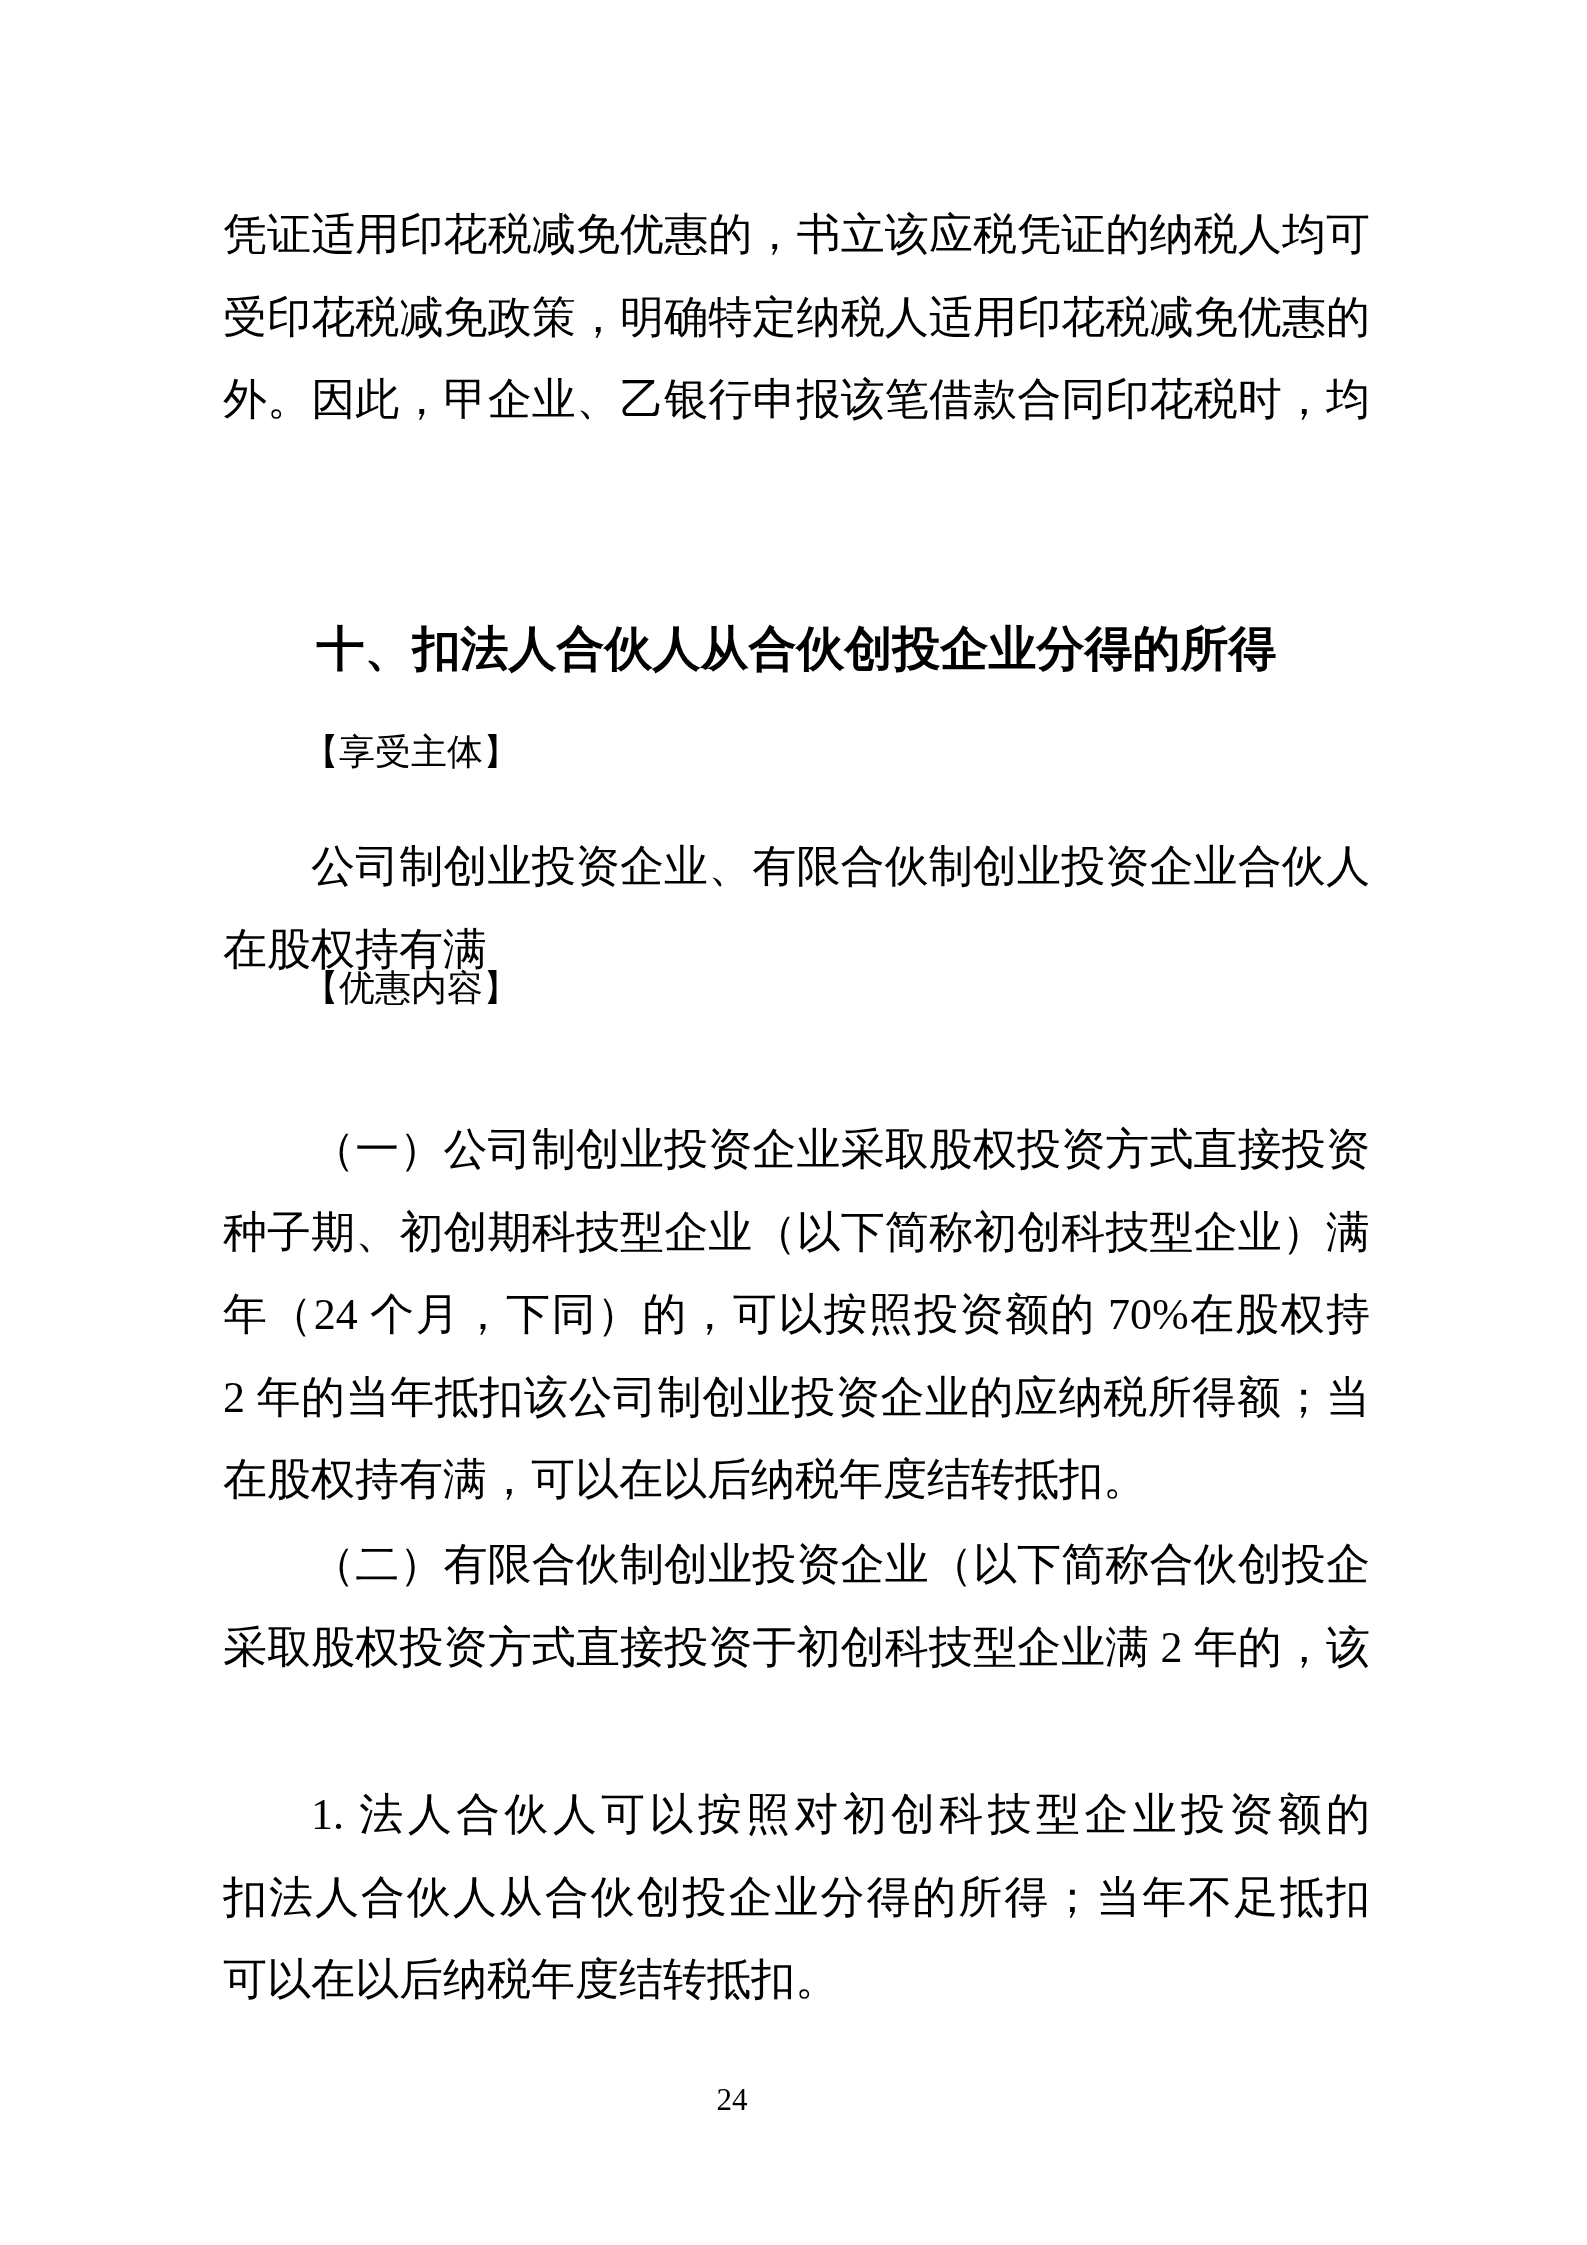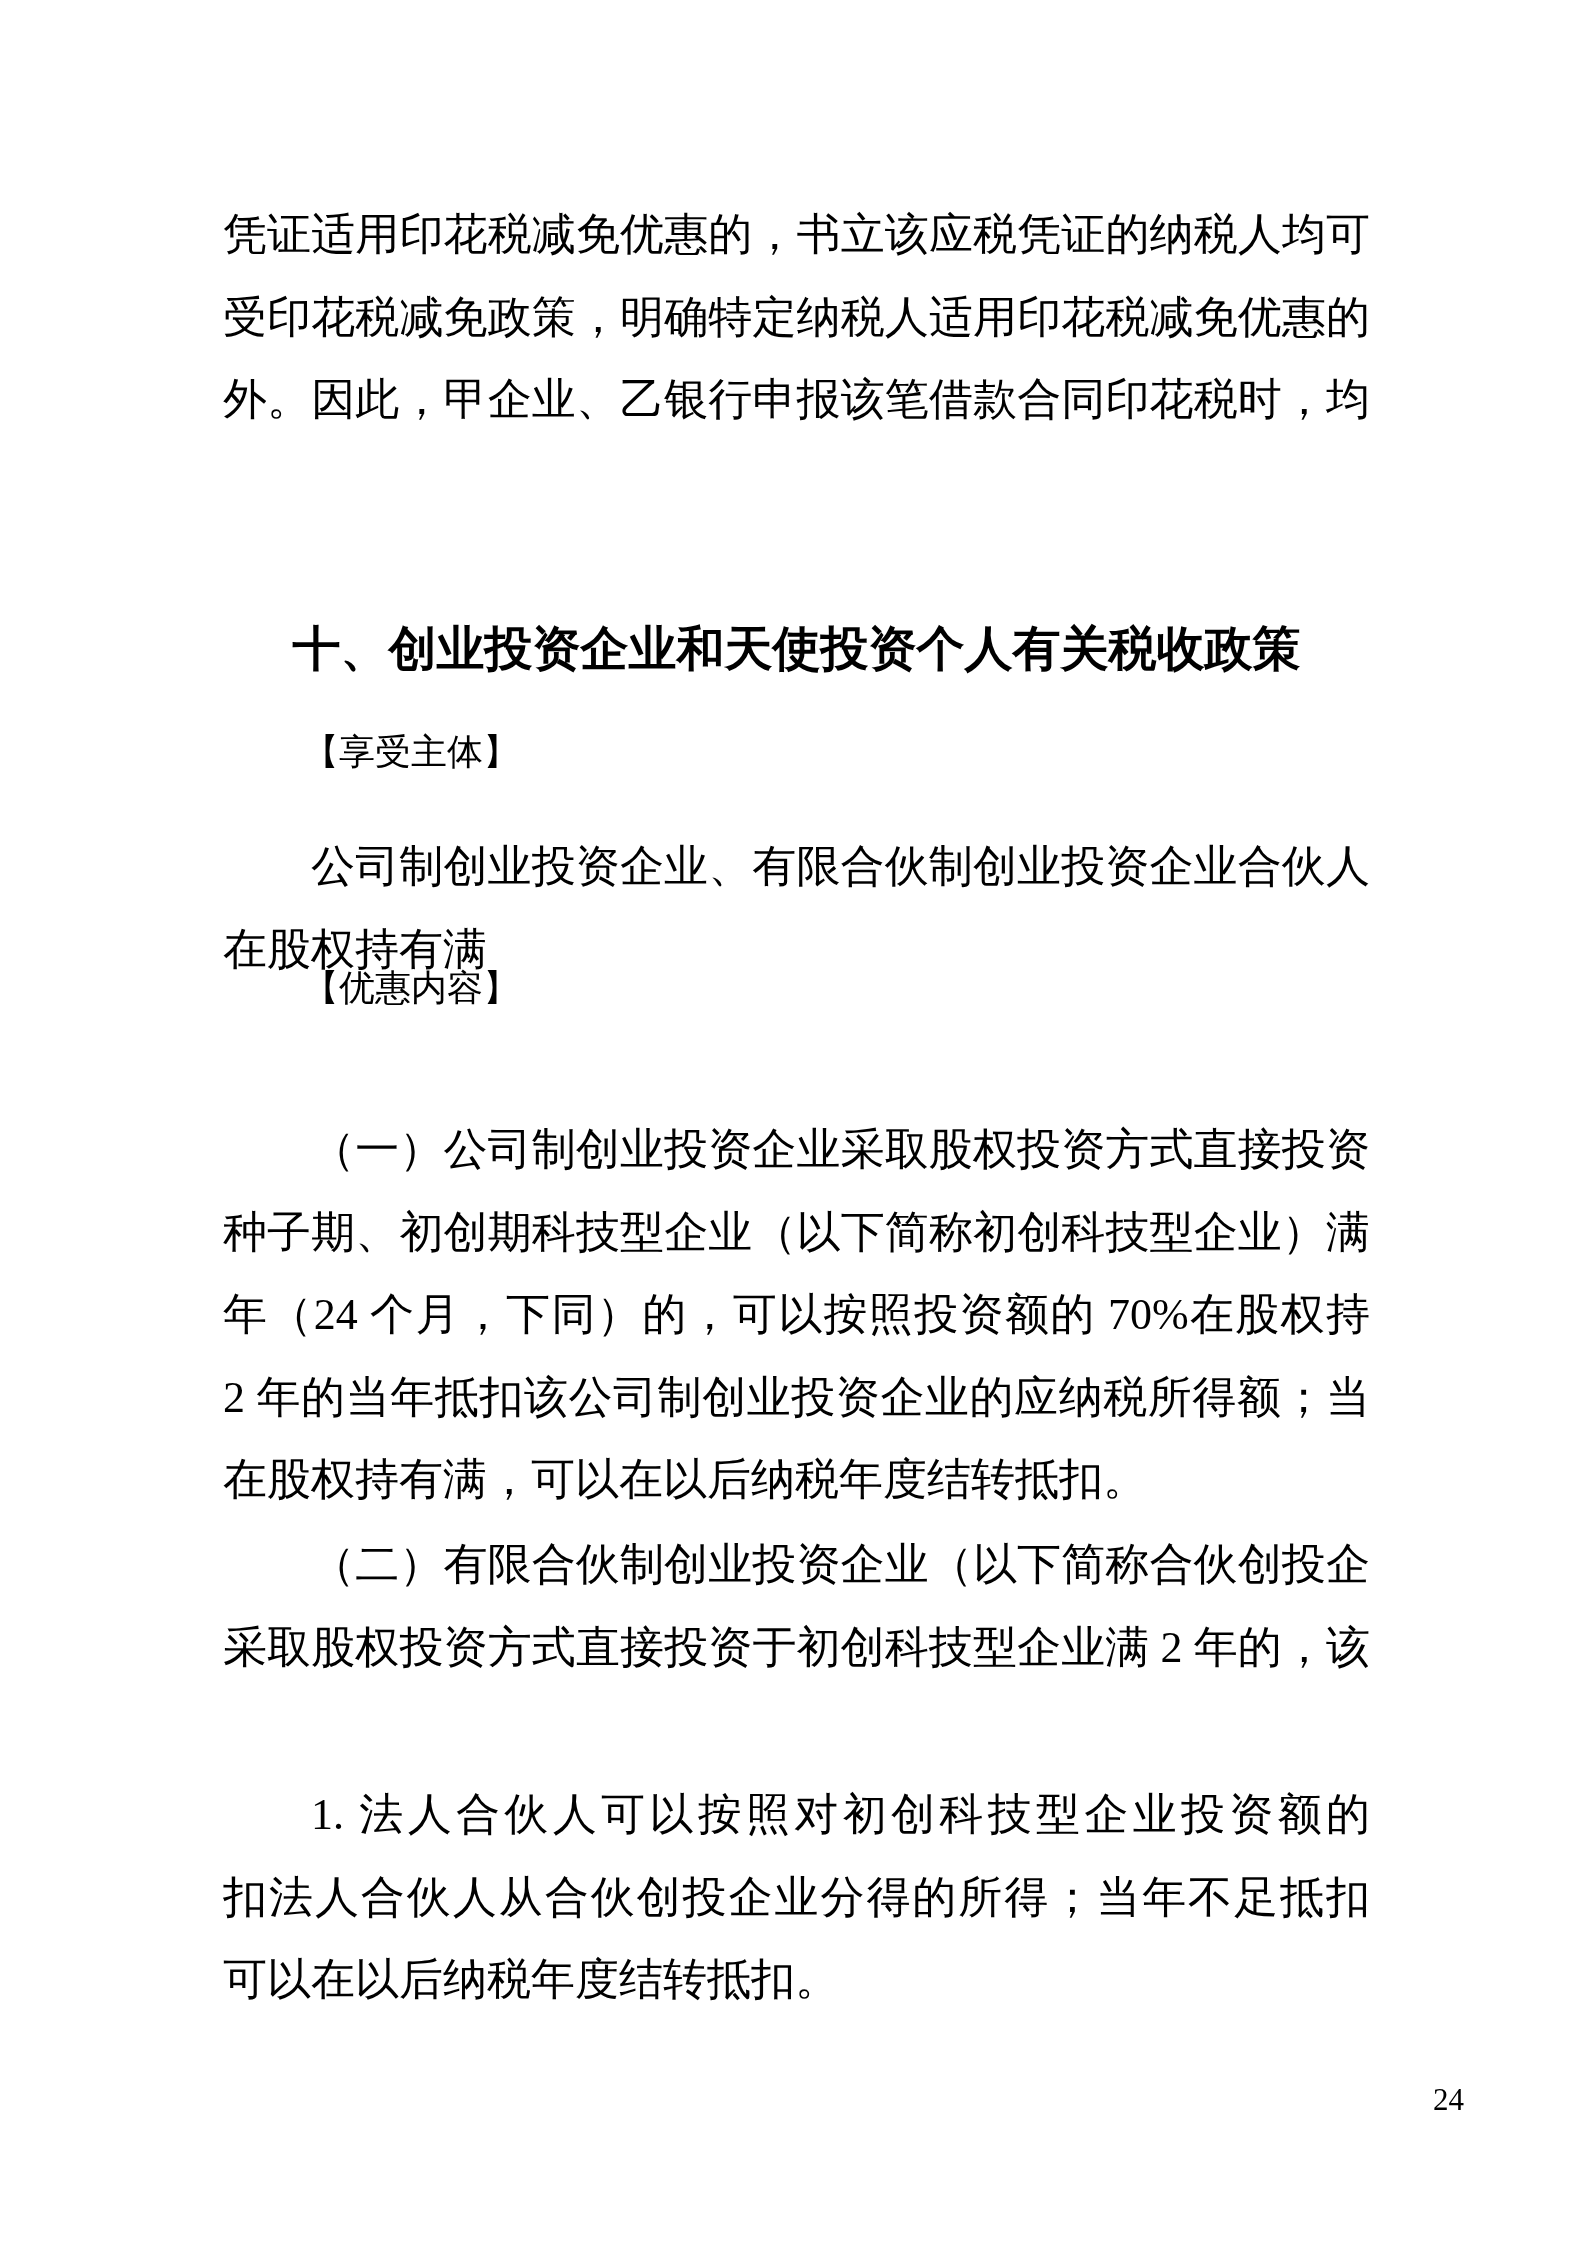--- a/index.html
+++ b/index.html
@@ -49,38 +49,38 @@
     font-size: 36px;
     line-height: 60px;
     text-indent: 80px;
     white-space: nowrap;
   }
   .pagenum {
     position: absolute;
     left: 0;
     top: 2080px;
     width: 1464px;
-    text-align: right;
+    text-align: center;
     font-family: "Liberation Serif", serif;
     font-size: 31px;
     line-height: 40px;
   }
 </style>
 </head>
 <body>
 
 <div class="page">
 
   <div class="block" style="top:194px">
     <div class="line fill">凭证适用印花税减免优惠的，书立该应税凭证的纳税人均可享</div>
     <div class="line fill">受印花税减免政策，明确特定纳税人适用印花税减免优惠的除</div>
     <div class="line fill">外。因此，甲企业、乙银行申报该笔借款合同印花税时，均可</div>
   </div>
 
-  <div class="heading" style="top:613px">十、创业投资企业和天使投资个人有关税收政策</div>
+  <div class="heading" style="top:613px">十、扣法人合伙人从合伙创投企业分得的所得</div>
 
   <div class="subhead" style="top:722px">【享受主体】</div>
 
   <div class="block" style="top:826px">
     <div class="line fill indent">公司制创业投资企业、有限合伙制创业投资企业合伙人和</div>
     <div class="line last">在股权持有满</div>
   </div>
 
   <div class="subhead" style="top:958px">【优惠内容】</div>
 

